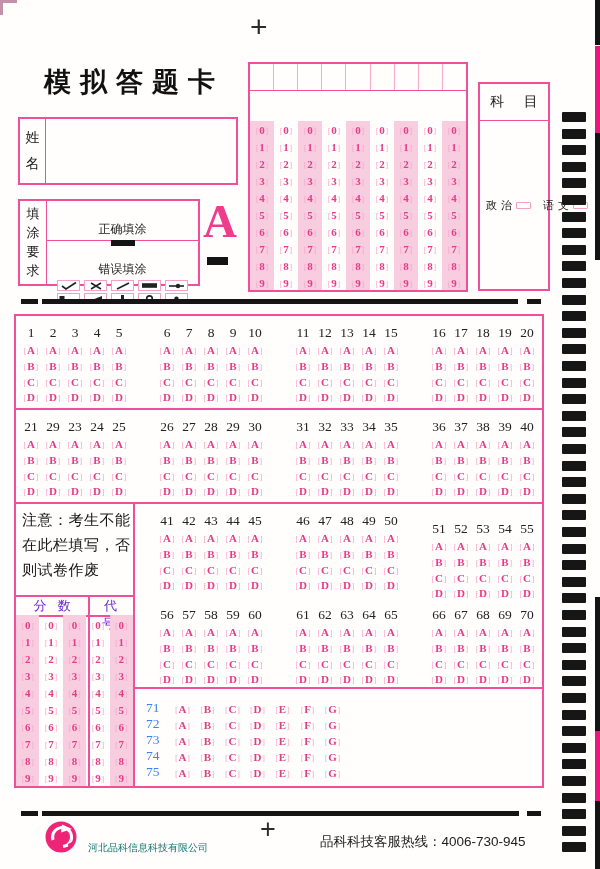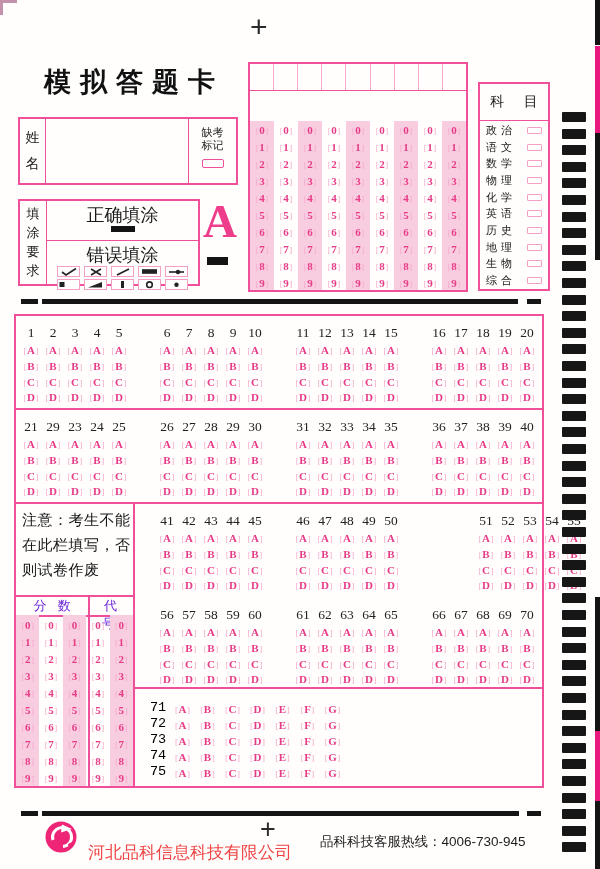--- a/index.html
+++ b/index.html
@@ -26,21 +26,21 @@
                    line-height:13px;margin-top:7px;}
   #absent-bubble{display:block;width:20px;height:7px;border:1.5px solid #f0509a;border-radius:2px;margin:6px auto 0;}
 
   
   #fillreq-box{left:18px;top:199px;width:178px;height:83px;border:2px solid #f0509a;}
   #fr-label{position:absolute;left:0;top:0;bottom:0;width:26px;border-right:1px solid #f0509a;
             display:flex;flex-direction:column;justify-content:space-around;align-items:center;
             font-family:"Liberation Serif",serif;font-size:13px;padding:3px 0;}
   #fr-top{position:absolute;left:27px;top:0;right:0;height:39px;border-bottom:1px solid #f0509a;text-align:center;}
   #fr-bottom{position:absolute;left:27px;top:40px;right:0;bottom:0;text-align:center;}
-  .fr-cap{font-family:"Liberation Serif",serif;font-size:18px;line-height:17px;display:block;margin-top:6px;}
+  .fr-cap{font-family:"Liberation Serif",serif;font-size:12px;line-height:17px;display:block;margin-top:20px;}
   #correct-bar{display:block;width:24px;height:6px;background:#141414;margin:2px auto 0;}
   .icon-row{display:flex;justify-content:center;gap:4px;margin-top:2px;}
   .wicon{display:inline-block;width:21px;height:9px;border:1px solid #f4a0c4;background:#fff;}
   .wicon svg{display:block;}
 
   
   #big-a{left:203px;top:194px;font-family:"Liberation Serif",serif;font-size:47px;font-weight:bold;color:#ee3d8b;}
   #big-dash{left:207px;top:257px;width:21px;height:8px;background:#141414;}
 
   
@@ -52,40 +52,40 @@
   .tk-bcell:last-child{border-right:none;}
   #tk-grid{position:absolute;left:0;right:0;top:57px;bottom:0;display:flex;}
   .tk-col{flex:1;display:flex;flex-direction:column;}
   .tk-col.shade{background:#f9cde0;}
   .tk-cell{flex:1;display:flex;align-items:center;justify-content:center;}
 
   
   #subject-box{left:478px;top:82px;width:68px;height:205px;border:2px solid #f0509a;}
   #sb-title{height:36px;line-height:36px;text-align:center;font-family:Liberation Serif, serif;
             font-size:14px;letter-spacing:8px;text-indent:8px;border-bottom:1.5px solid #f0509a;}
-  #sb-rows{position:absolute;left:0;right:0;top:38px;bottom:0;display:flex;flex-direction:column;}
+  #sb-rows{position:absolute;left:0;right:0;top:38px;bottom:0;display:flex;flex-direction:row;}
   .sb-row{flex:1;display:flex;align-items:center;justify-content:space-between;padding:0 6px;}
   .sb-name{font-family:"Liberation Serif",serif;font-size:11px;letter-spacing:4px;white-space:nowrap;}
   .sb-box{width:13px;height:5px;border:1px solid #f4a0c4;border-radius:1px;}
 
   
   .sepbar{background:#151515;height:5px;}
 
   
   #main-box{left:14px;top:314px;width:526px;height:470px;border:2px solid #f0509a;}
   .pline{position:absolute;background:#f0509a;}
   .qgroup{position:absolute;display:grid;grid-template-columns:repeat(5,22px);}
   .qnum{height:17px;line-height:17px;text-align:center;font-family:"Liberation Serif",serif;font-size:13.5px;color:#222;}
   .qcell{height:15.8px;display:flex;align-items:center;justify-content:center;}
   .bub{white-space:nowrap;font-family:"Liberation Serif",serif;line-height:1;}
   .bk{color:#f5a9cb;font-size:9px;}
   .bl{color:#e63c87;font-weight:bold;font-size:11px;margin:0 0.5px;}
   .hrow{position:absolute;left:130px;height:16px;white-space:nowrap;}
-  .hnum{display:inline-block;width:24px;text-align:center;font-family:Liberation Mono, monospace;
-        font-size:13.5px;color:#000000;vertical-align:middle;}
+  .hnum{display:inline-block;width:24px;text-align:left;font-family:Liberation Serif, serif;
+        font-size:13.5px;color:#3b82f6;vertical-align:middle;}
   .hcell{display:inline-block;width:25px;text-align:center;vertical-align:middle;}
   .hrow .hcell:first-of-type{margin-left:8px;}
 
   
   #notice{position:absolute;left:6px;top:192px;width:110px;font-family:"Liberation Serif",serif;
           font-size:15px;line-height:25px;letter-spacing:0.5px;color:#151515;}
 
   
   #score-header{position:absolute;left:0;top:281px;width:117px;height:18px;}
   .sc-label{position:absolute;top:0;height:18px;line-height:18px;text-align:center;color:#6d28d9;
@@ -99,43 +99,39 @@
 
   
   .tmark{position:absolute;left:562px;width:24px;height:10px;background:#161616;border-radius:1px;}
   .edgebar{position:absolute;right:0;width:5px;}
   .edgebar.b{background:#141414;}
   .edgebar.m{background:#e8187e;}
 
   
   #logo{left:44px;top:820px;width:34px;height:34px;}
   #brand{left:88px;top:821px;font-size:15px;font-weight:bold;font-style:italic;color:#2b2b2b;}
-  #company{left:88px;top:841px;font-size:17px;color:#ef4444;}
+  #company{left:88px;top:841px;font-size:10px;color:#0f766e;}
   #hotline{left:320px;top:833px;font-size:13.5px;color:#1c1c1c;}
 </style>
 </head>
 <body>
 
 <div id="page">
 
   <div id="corner-mark" class="abs"></div>
   <div id="plus-top" class="abs">+</div>
 
   <div id="title" class="abs">模拟答题卡</div>
 
   <div id="name-box" class="abs">
     <div id="nb-label">
         <span>姓</span>
         <span>名</span>
       </div>
     <div id="nb-main"></div>
-    <div id="nb-absent">
-      <span id="nb-absent-label">缺考标记</span>
-      <span id="absent-bubble"></span>
-    </div>
   </div>
 
   <div id="fillreq-box" class="abs">
     <div id="fr-label">
         <span>填</span>
         <span>涂</span>
         <span>要</span>
         <span>求</span>
       </div>
     <div id="fr-top">
@@ -1399,21 +1395,21 @@
         <div class="qcell">
           <span class="bub"><span class="bk">[</span><span class="bl">D</span><span class="bk">]</span></span>
         </div>
         <div class="qcell">
           <span class="bub"><span class="bk">[</span><span class="bl">D</span><span class="bk">]</span></span>
         </div>
         <div class="qcell">
           <span class="bub"><span class="bk">[</span><span class="bl">D</span><span class="bk">]</span></span>
         </div>
       </div>
-      <div class="qgroup" style="left: 412px; top: 196px; margin-left: 47px;">
+      <div class="qgroup" style="left: 412px; top: 204px;">
         <div class="qnum">51</div>
         <div class="qnum">52</div>
         <div class="qnum">53</div>
         <div class="qnum">54</div>
         <div class="qnum">55</div>
         <div class="qcell">
           <span class="bub"><span class="bk">[</span><span class="bl">A</span><span class="bk">]</span></span>
         </div>
         <div class="qcell">
           <span class="bub"><span class="bk">[</span><span class="bl">A</span><span class="bk">]</span></span>

